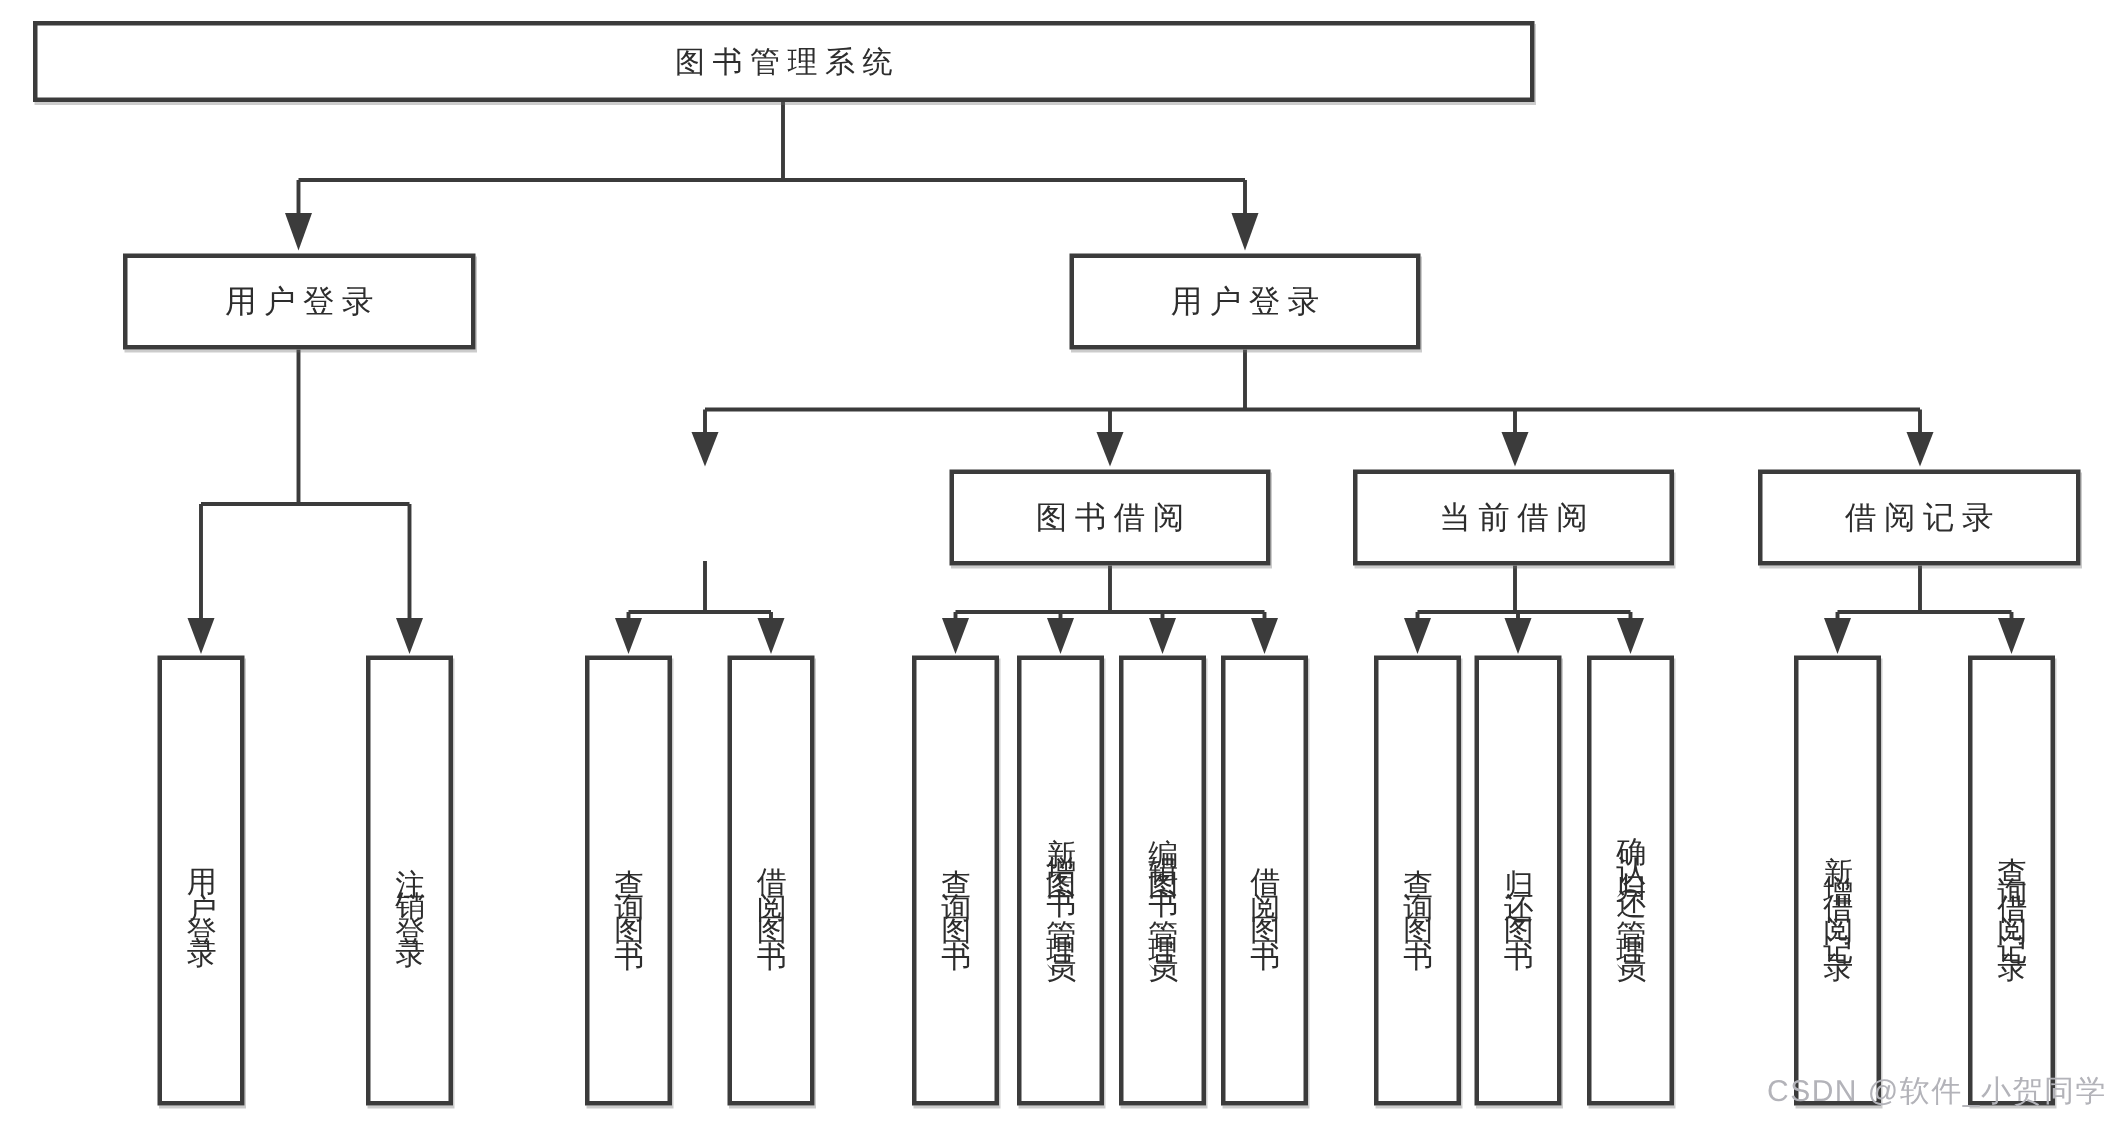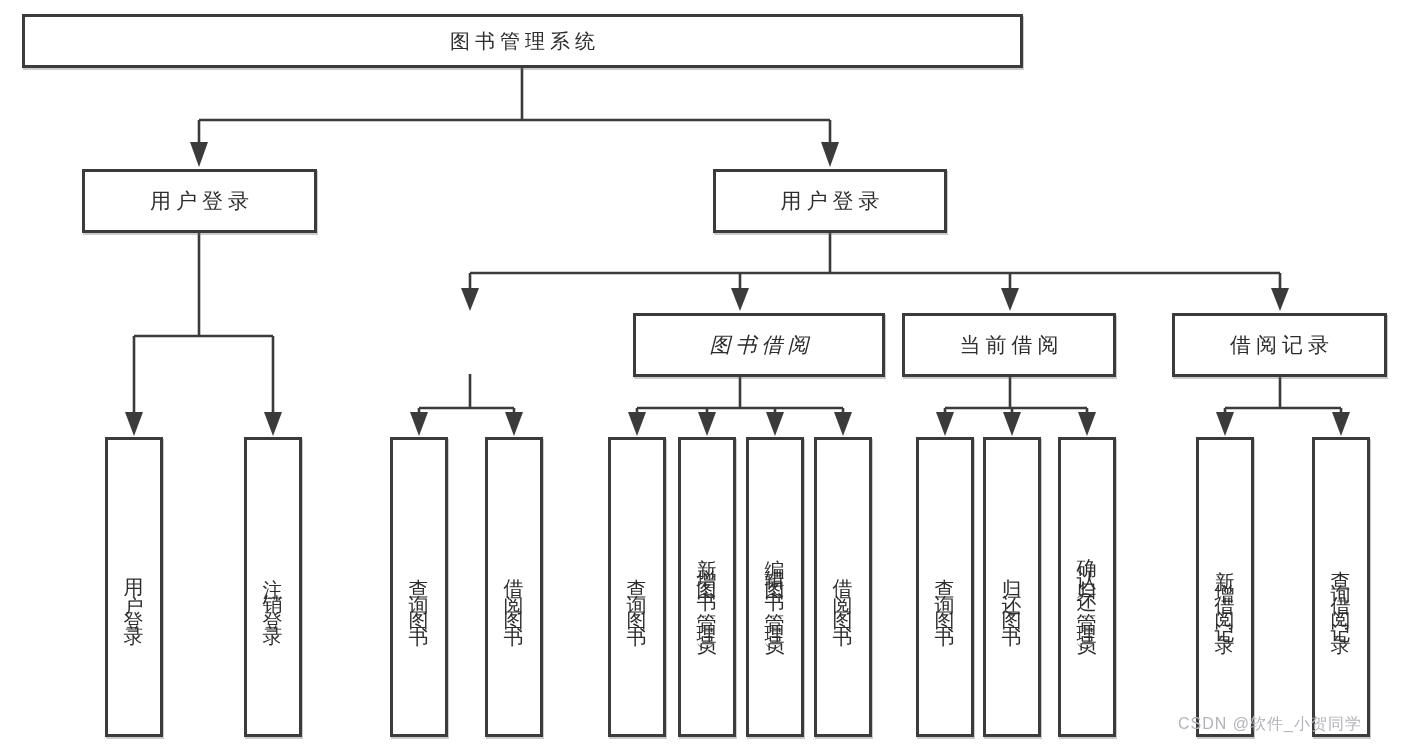--- a/index.html
+++ b/index.html
@@ -54,21 +54,21 @@
     line-height: 1;
     letter-spacing: 16px;
     margin-bottom: -16px;
   }
   .leaf.ls13 span { letter-spacing: 13px; margin-bottom: -13px; }
   .leaf.ls11 span { letter-spacing: 11px; margin-bottom: -11px; }
   .watermark {
     position: absolute;
     left: 1178px;
     top: 714px;
-    font-size: 16px;
+    font-size: 20px;
     color: #b3b3b9;
     letter-spacing: 1px;
     white-space: nowrap;
   }
 </style>
 </head>
 <body>
 
 <div id="canvas">
 
@@ -113,21 +113,21 @@
     <span>图书管理系统</span>
   </div>
 
   <div class="node lvl hbox" style="left:82px; top:169px; width:235px;">
     <span>用户登录</span>
   </div>
   <div class="node lvl hbox" style="left:713px; top:169px; width:234px;">
     <span>用户登录</span>
   </div>
 
-  <div class="node lvl hbox" style="left:633px; top:313px; width:252px;font-style:italic;">
+  <div class="node lvl hbox" style="left:633px; top:313px; width:214px;">
     <span>图书借阅</span>
   </div>
   <div class="node lvl hbox" style="left:902px; top:313px; width:214px;">
     <span>当前借阅</span>
   </div>
   <div class="node lvl hbox" style="left:1172px; top:313px; width:215px;">
     <span>借阅记录</span>
   </div>
 
   <div class="leaf" style="left:105px;">

